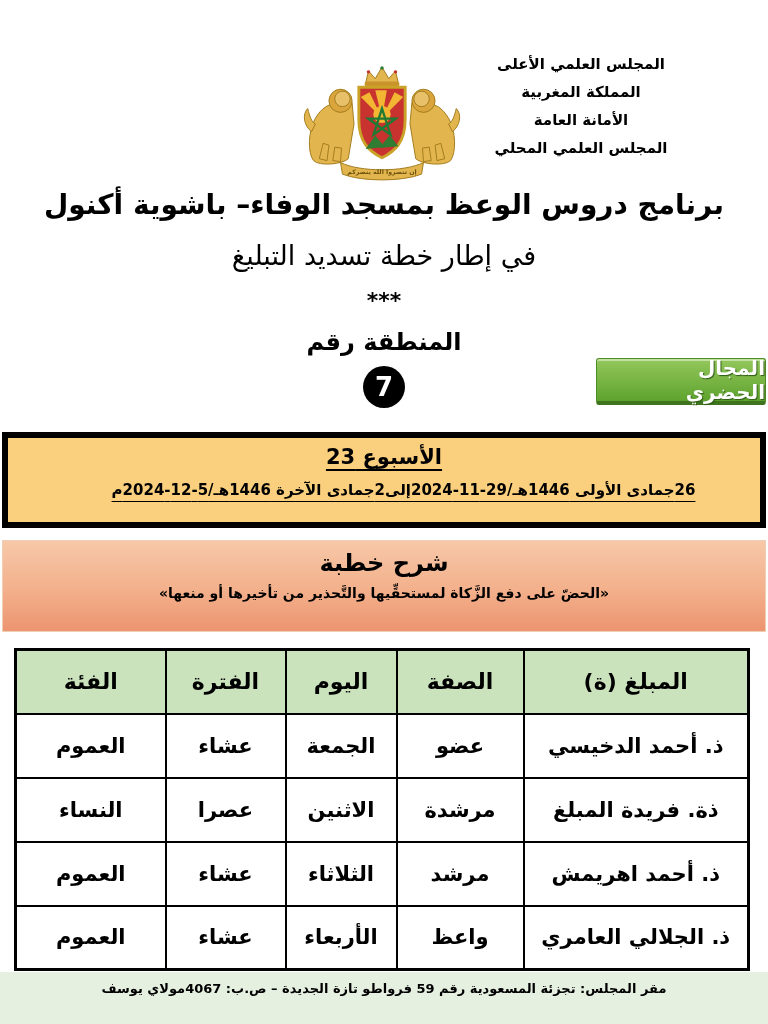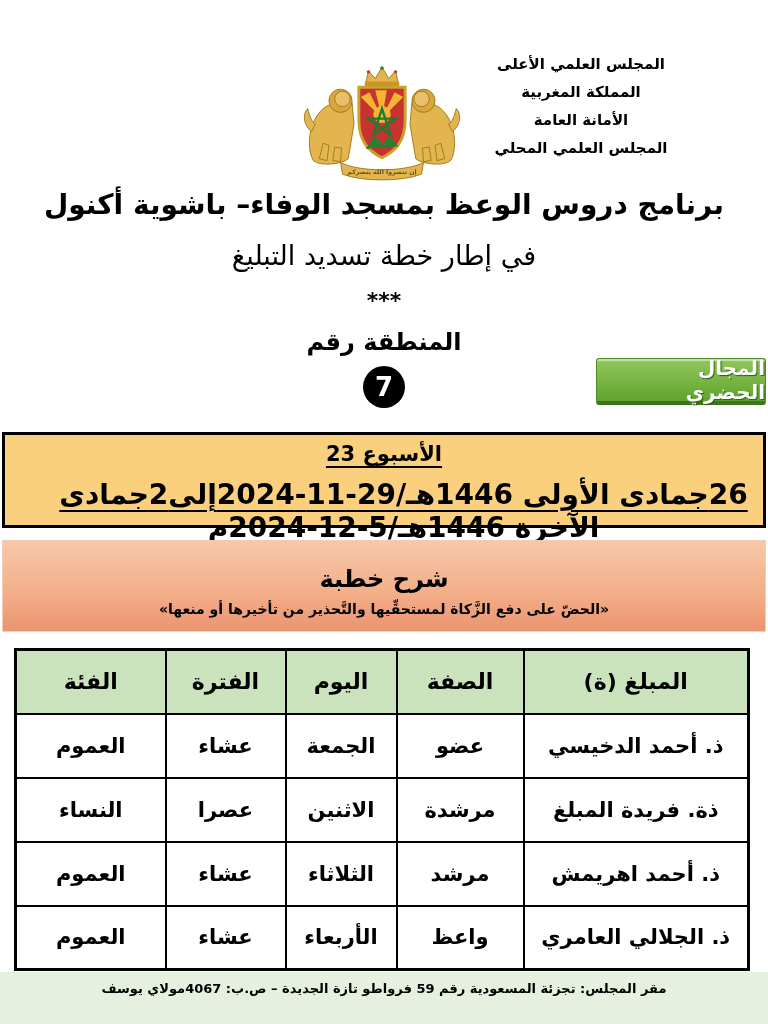--- a/index.html
+++ b/index.html
@@ -38,36 +38,36 @@
     border:1px solid #4E8C26; border-bottom:4px solid #3F741E; border-radius:3px;
     box-shadow:inset 0 2px 0 rgba(255,255,255,.45);
     display:flex; align-items:center; justify-content:center;
     color:#fff; font-size:20px; font-weight:bold;
     text-shadow:1px 1px 1px #2e5a14;
     padding-left:48px;
   }
   
   .week-banner {
     position:absolute; top:432px; left:2px; width:764px; height:96px;
-    background:#FACF7D; border:3px solid #000000;
+    background:#FACF7D; border:6px solid #000000;
     text-align:center; padding-top:7px;
   }
   .week-banner .wk {
     font-size:21px; font-weight:bold; text-decoration:underline;
     text-underline-offset:5px; display:inline-block; margin-bottom:12px;
   }
   .week-banner .dates {
-    font-size:28px; font-weight:bold; text-decoration:underline;
+    font-size:15px; font-weight:bold; text-decoration:underline;
     text-underline-offset:6px; display:block;padding-left:39px;
   }
   
   .khutba-banner {
     position:absolute; top:540px; left:2px; width:764px; height:92px;
     background:linear-gradient(#F7C8A8, #F3B08B 55%, #EC9470);
-    border:1px solid #f0cdb5; text-align:center; padding-top:24px;
+    border:1px solid #f0cdb5; text-align:center; padding-top:8px;
   }
   .khutba-banner .heading { font-size:24px; font-weight:bold; display:block; margin-bottom:8px; }
   .khutba-banner .topic   { font-size:14px; font-weight:bold; display:block; }
   
   .schedule { position:absolute; top:648px; right:18px; }
   table { border-collapse:collapse; table-layout:fixed; direction:rtl; }
   th, td {
     border:2px solid #000; text-align:center; vertical-align:middle;
     font-weight:bold; height:64px; overflow:hidden; white-space:nowrap;
   }

